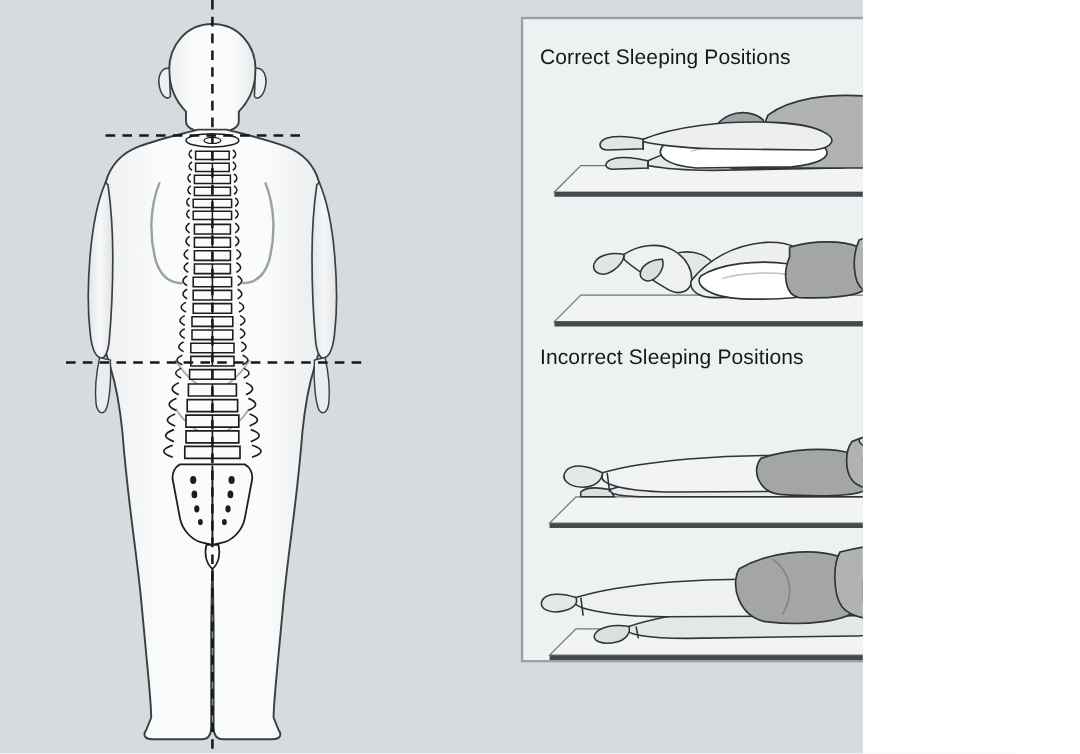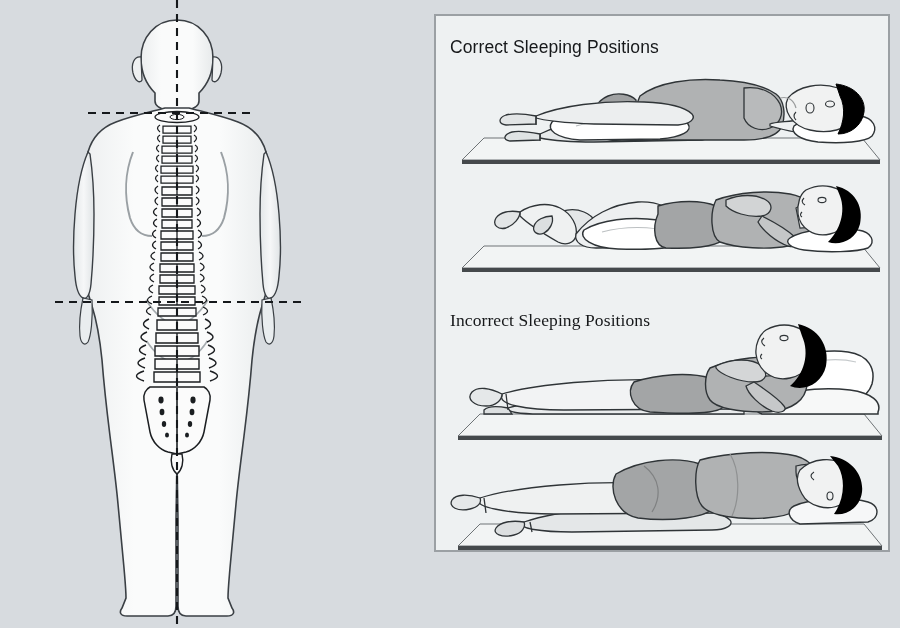--- a/index.html
+++ b/index.html
@@ -2,21 +2,21 @@
 <html><head>
 <meta charset="utf-8">
 <style>
   html, body {
     margin: 0;
     padding: 0;
     background: #ffffff;
   }
   #root {
     position: relative;
-    width: 900px;
+    width: 719px;
     height: 628px;
     background: #d7dbdf;
     overflow: hidden;
     font-family: "Liberation Sans", sans-serif;
   }
   #bodyFigure {
     position: absolute;
     left: 0px;
     top: 0px;
     width: 430px;
@@ -35,21 +35,21 @@
   .panel-heading {
     position: absolute;
     left: 14px;
     color: #16181a;
     font-size: 17.5px;
     font-family: "Liberation Sans", sans-serif;
     letter-spacing: 0.1px;
     white-space: nowrap;
   }
   #headingCorrect { top: 21px; }
-  #headingIncorrect { top: 294px; font-family: Liberation Serif, serif; }
+  #headingIncorrect { top: 271px; }
   .scene {
     position: absolute;
     left: 8px;
     width: 440px;
   }
   #scene0 { top: 44px;  height: 105px; }
   #scene1 { top: 152px; height: 105px; }
   #scene2 { top: 300px; height: 128px; }
   #scene3 { top: 428px; height: 112px; }
   .scene svg, #bodyFigure svg { display: block; width: 100%; height: 100%; }

